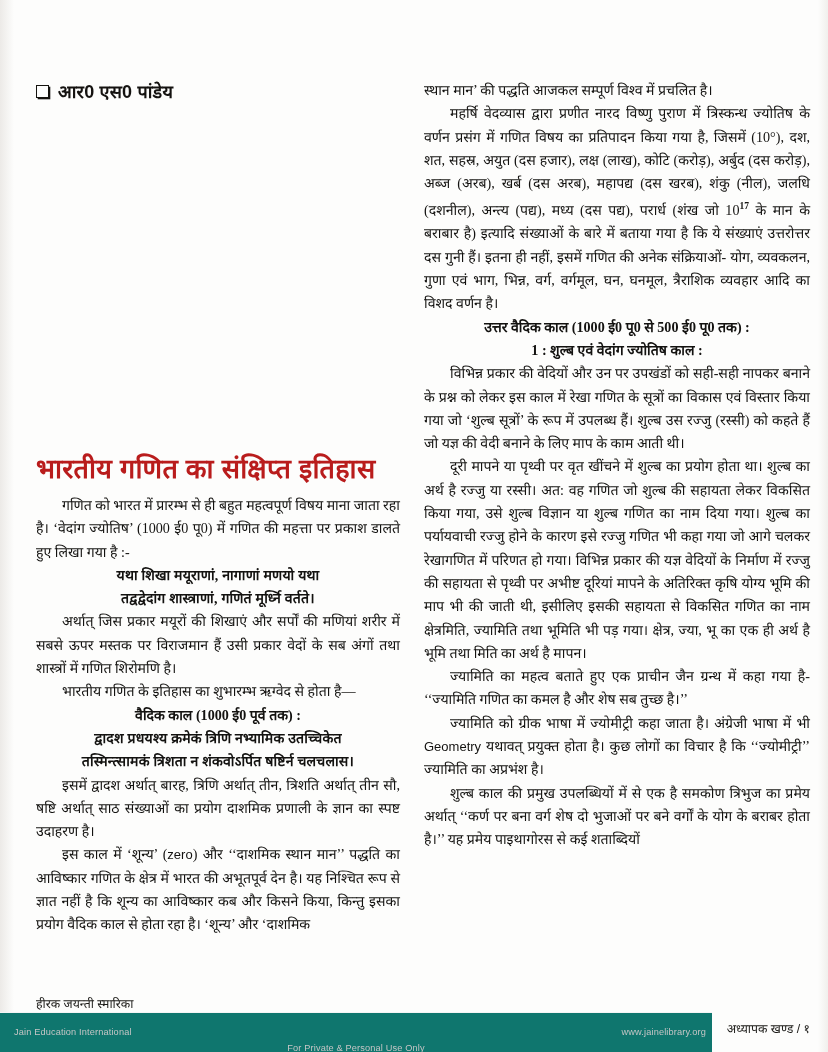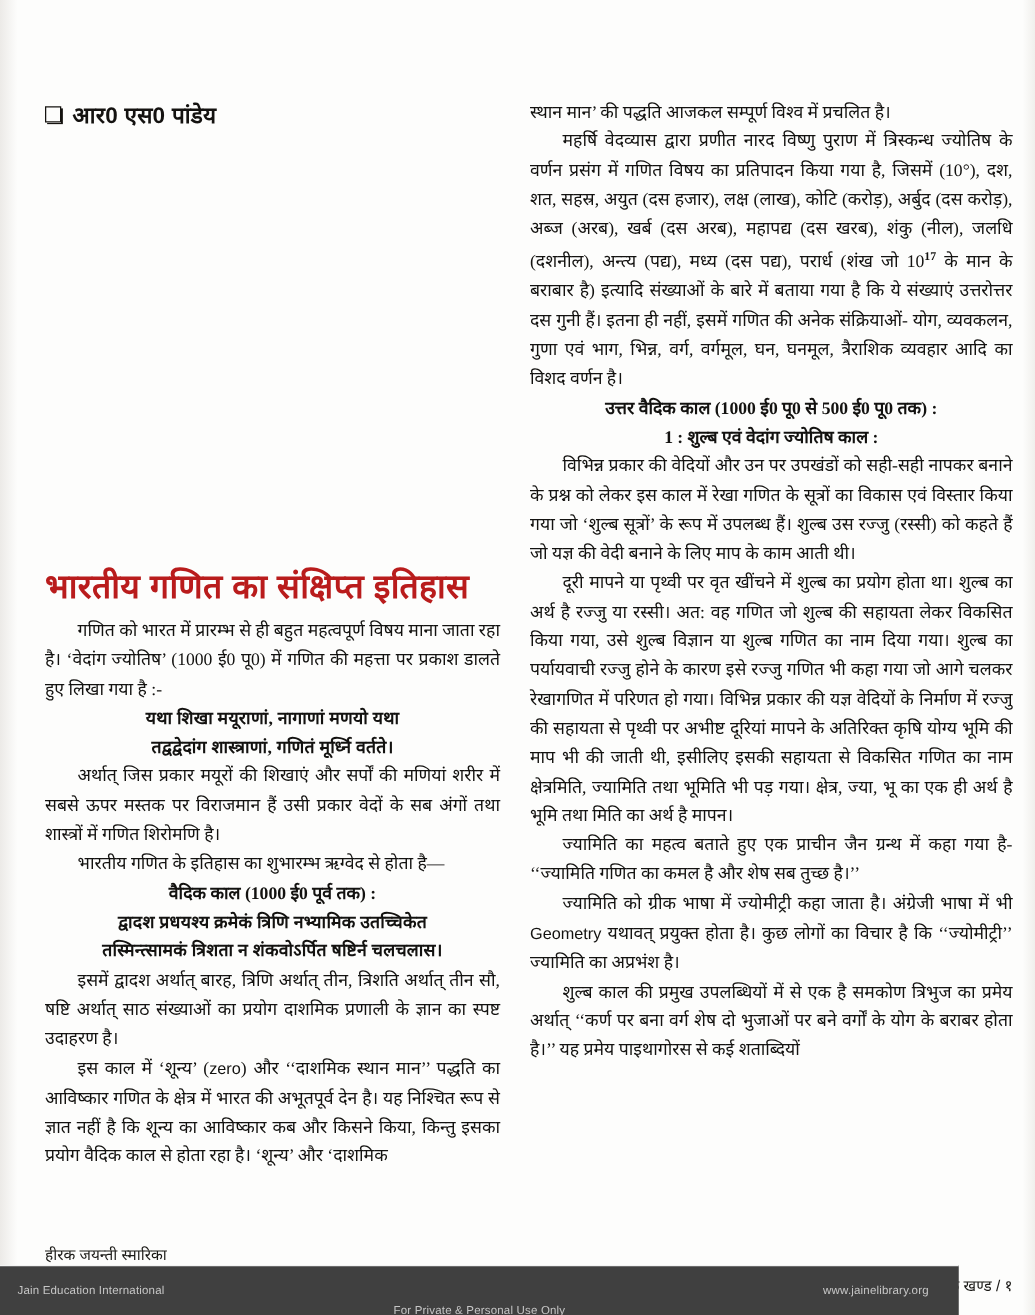--- a/index.html
+++ b/index.html
@@ -150,37 +150,37 @@
     width: 386px;
     text-align: right;
     margin-top: 45px;
   }
 
   
   .wm-strip {
     position: absolute;
     left: 0;
     top: 1012px;
-    width: 767px;
+    width: 712px;
     height: 40px;
-    background: #404040;
+    background: #0f766e;
     border-top: 1px solid #f4f4f4;
   }
   .wm {
     position: absolute;
     top: 14px;
     font-family: "Liberation Sans", "DejaVu Sans", sans-serif;
     font-size: 9.2px;
     color: #c6c6c6;
     letter-spacing: .15px;
     white-space: nowrap;
   }
   .wm-left   { left: 14px; }
   .wm-center { left: 50%; transform: translateX(-50%); margin-top: 16px; }
-  .wm-right  { right: 24px; }
+  .wm-right  { right: 6px; }
 </style>
 </head>
 <body>
 
 <div class="page">
   <div class="scan-edge-left"></div>
   <div class="scan-edge-right"></div>
 
   <div class="content">
 

